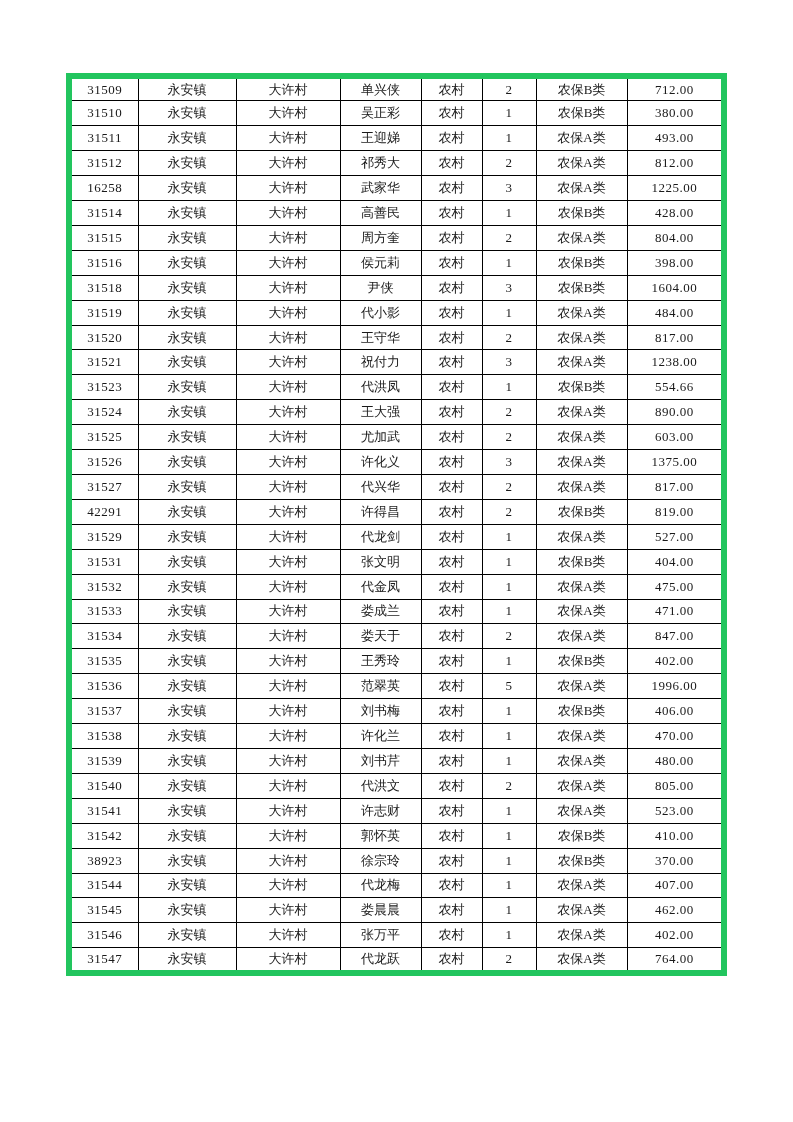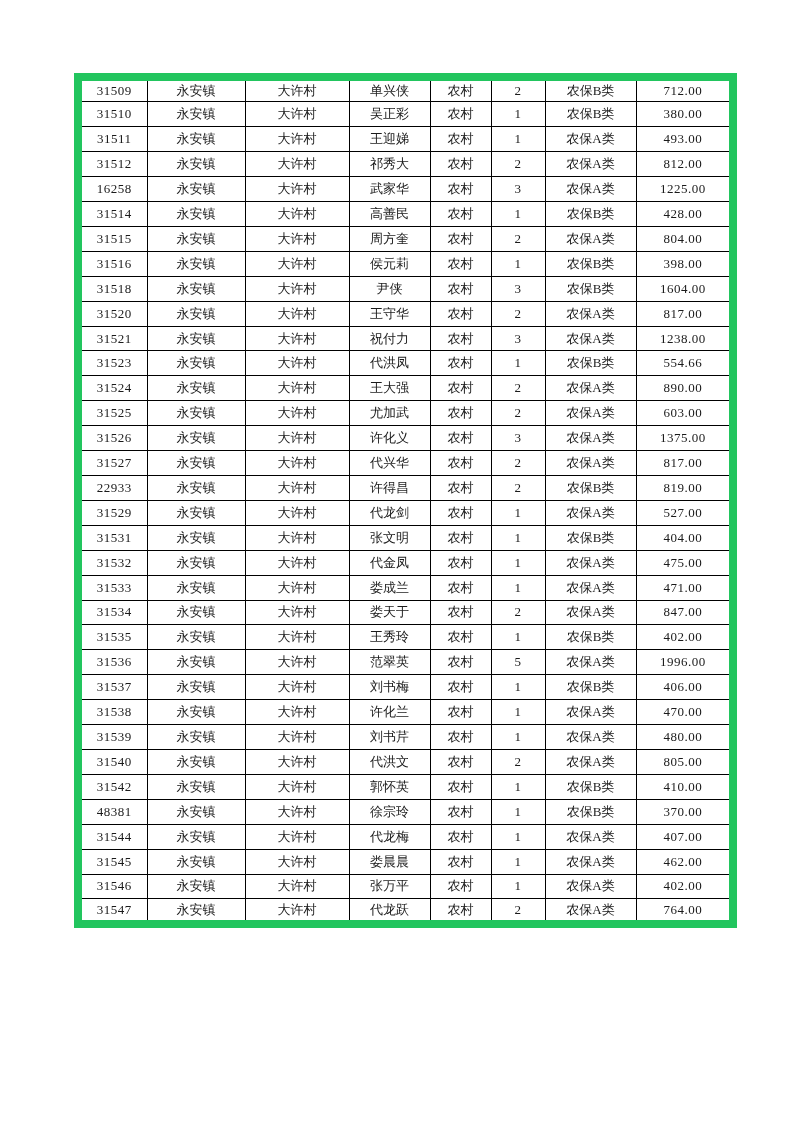--- a/index.html
+++ b/index.html
@@ -18,22 +18,21 @@
   }
   table.data-table {
     position: absolute;
     left: 66px;
     top: 73px;
     width: 655px;
     border-collapse: collapse;
     table-layout: fixed;
   }
   table.data-table {
-    border: 8px solid #22c55e;
-    margin-left: 8px;
+    border: 6px solid #22c55e;
   }
   table.data-table td {
     border: 1px solid #000000;
     padding: 0 2px;
     text-align: center;
     vertical-align: middle;
     font-size: 13px;
     color: #1a1a1a;
     white-space: nowrap;
     overflow: hidden;
@@ -146,20 +145,30 @@
           <td class="num">31518</td>
           <td>永安镇</td>
           <td>大许村</td>
           <td>尹侠</td>
           <td>农村</td>
           <td class="num">3</td>
           <td>农保B类</td>
           <td class="num">1604.00</td>
         </tr>
         <tr>
+          <td class="num">31519</td>
+          <td>永安镇</td>
+          <td>大许村</td>
+          <td>代小影</td>
+          <td>农村</td>
+          <td class="num">1</td>
+          <td>农保A类</td>
+          <td class="num">484.00</td>
+        </tr>
+        <tr>
           <td class="num">31520</td>
           <td>永安镇</td>
           <td>大许村</td>
           <td>王守华</td>
           <td>农村</td>
           <td class="num">2</td>
           <td>农保A类</td>
           <td class="num">817.00</td>
         </tr>
         <tr>
@@ -216,21 +225,21 @@
           <td class="num">31527</td>
           <td>永安镇</td>
           <td>大许村</td>
           <td>代兴华</td>
           <td>农村</td>
           <td class="num">2</td>
           <td>农保A类</td>
           <td class="num">817.00</td>
         </tr>
         <tr>
-          <td class="num">22933</td>
+          <td class="num">42291</td>
           <td>永安镇</td>
           <td>大许村</td>
           <td>许得昌</td>
           <td>农村</td>
           <td class="num">2</td>
           <td>农保B类</td>
           <td class="num">819.00</td>
         </tr>
         <tr>
           <td class="num">31529</td>
@@ -336,31 +345,41 @@
           <td class="num">31540</td>
           <td>永安镇</td>
           <td>大许村</td>
           <td>代洪文</td>
           <td>农村</td>
           <td class="num">2</td>
           <td>农保A类</td>
           <td class="num">805.00</td>
         </tr>
         <tr>
+          <td class="num">31541</td>
+          <td>永安镇</td>
+          <td>大许村</td>
+          <td>许志财</td>
+          <td>农村</td>
+          <td class="num">1</td>
+          <td>农保A类</td>
+          <td class="num">523.00</td>
+        </tr>
+        <tr>
           <td class="num">31542</td>
           <td>永安镇</td>
           <td>大许村</td>
           <td>郭怀英</td>
           <td>农村</td>
           <td class="num">1</td>
           <td>农保B类</td>
           <td class="num">410.00</td>
         </tr>
         <tr>
-          <td class="num">48381</td>
+          <td class="num">38923</td>
           <td>永安镇</td>
           <td>大许村</td>
           <td>徐宗玲</td>
           <td>农村</td>
           <td class="num">1</td>
           <td>农保B类</td>
           <td class="num">370.00</td>
         </tr>
         <tr>
           <td class="num">31544</td>

